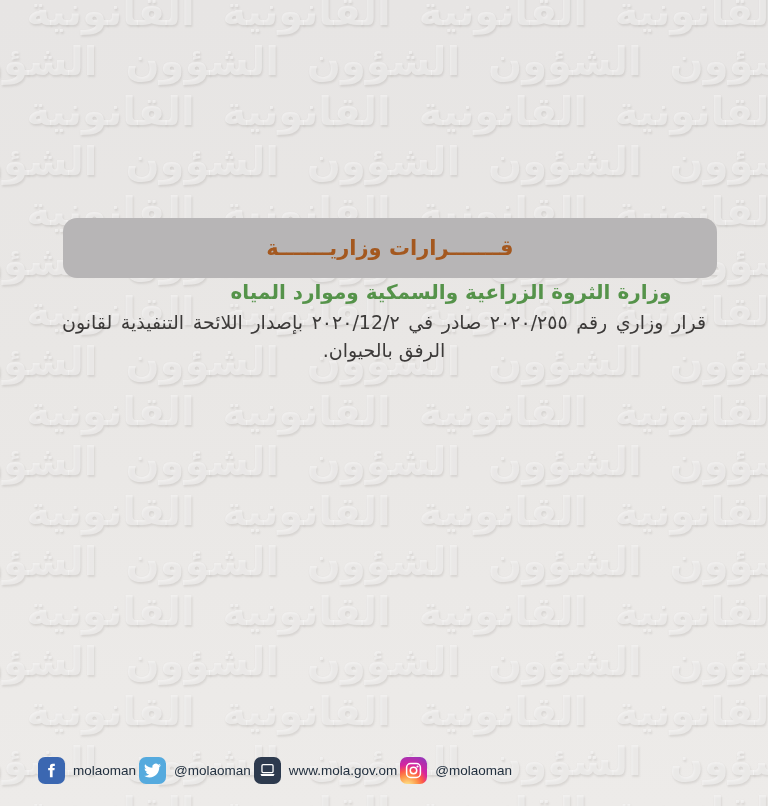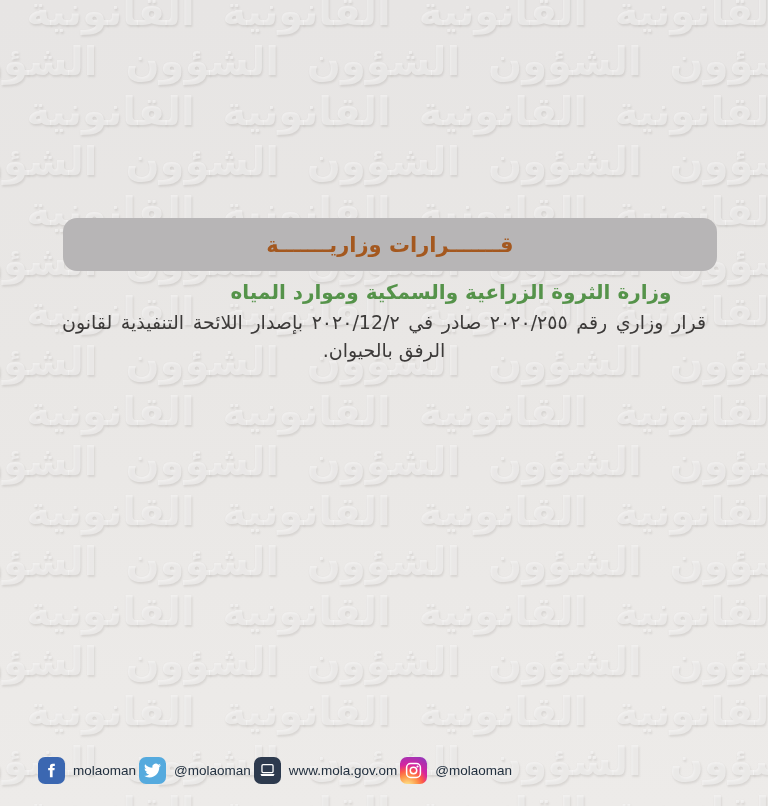--- a/index.html
+++ b/index.html
@@ -22,21 +22,21 @@
     height:50px; line-height:50px; font-size:40px; font-weight:bold;
     color:rgba(255,255,255,0.55);
     text-shadow:1px 2px 2px rgba(125,120,115,0.16), 0 0 1px rgba(125,120,115,0.10);
     letter-spacing:2px;
   }
 
   .content { position:absolute; inset:0; z-index:1; }
 
   
   .title-bar {
-    position:absolute; left:63px; top:218px; width:654px; height:53px;
+    position:absolute; left:63px; top:218px; width:654px; height:60px;
     background:#b7b5b6; border-radius:14px;
     display:flex; align-items:center; justify-content:center;
   }
   .title-bar span {
     color:#a4581f; font-size:21px; font-weight:bold; direction:rtl;
     letter-spacing:0.5px;
   }
 
   
   .sections {

